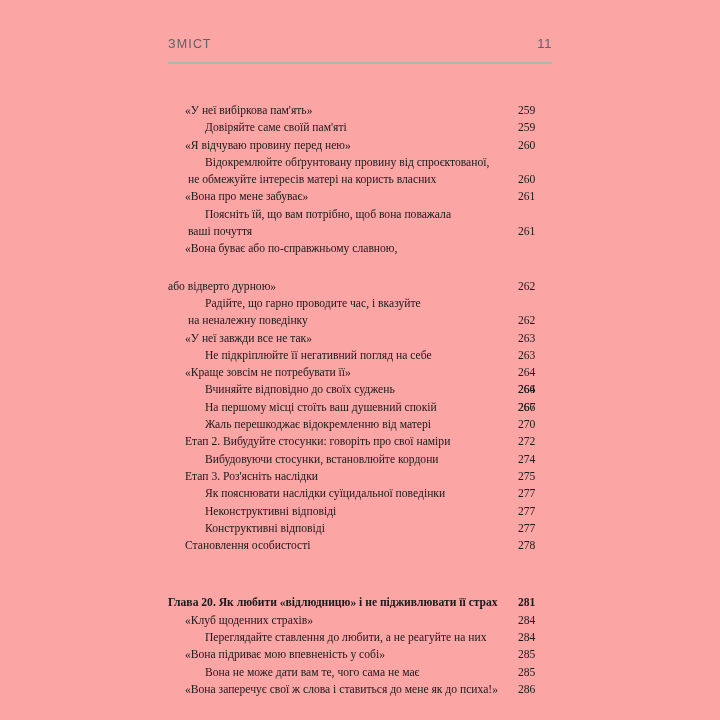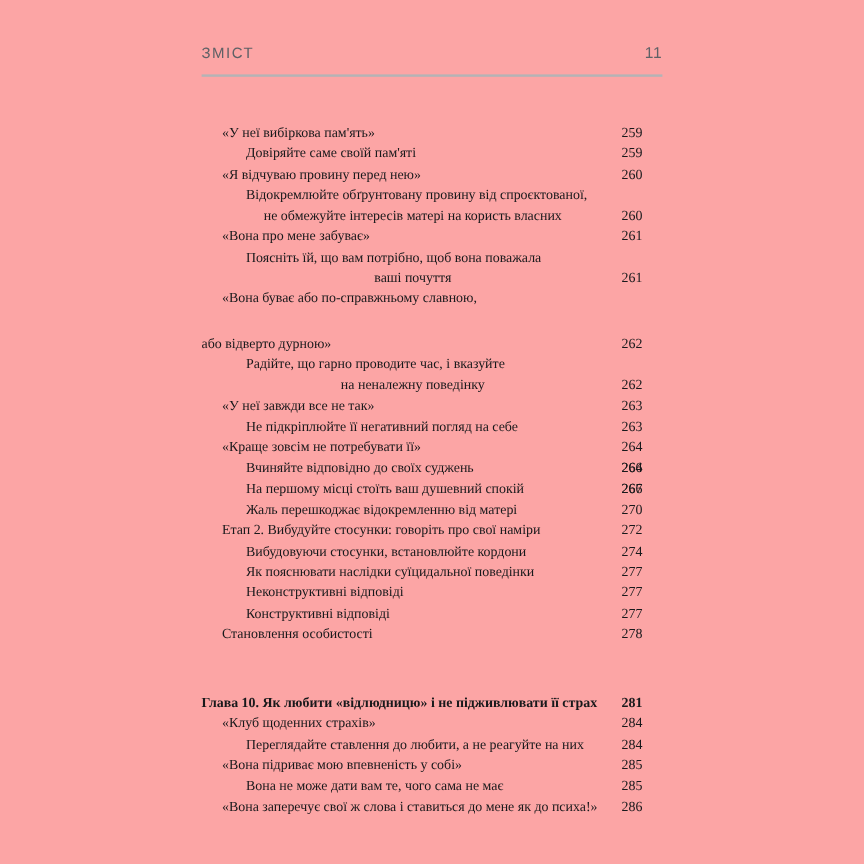--- a/index.html
+++ b/index.html
@@ -85,21 +85,21 @@
   
   .toc-text .cont {
     display: block;
   }
 
   
   .lvl-1 { padding-left: 17px; }
   .lvl-1 .cont { margin-left: -17px; margin-top: 20px; }
 
   .lvl-2 { padding-left: 37px; }
-  .lvl-2 .cont { margin-left: -17px; text-align: center; }
+  .lvl-2 .cont { margin-left: -17px; }
 
   .lvl-0 { padding-left: 0px; }
 
   
   .chapter {
     font-weight: bold;
   }
   .chapter .toc-folio { font-weight: bold; }
 
   
@@ -181,38 +181,42 @@
         <span class="toc-folio">270</span>
       </div>
       <div class="toc-entry lvl-1">
         <span class="toc-text">Етап 2. Вибудуйте стосунки: говоріть про свої наміри</span>
         <span class="toc-folio">272</span>
       </div>
       <div class="toc-entry lvl-2">
         <span class="toc-text">Вибудовуючи стосунки, встановлюйте кордони</span>
         <span class="toc-folio">274</span>
       </div>
+      <div class="toc-entry lvl-1">
+        <span class="toc-text">Етап 3. Роз'ясніть наслідки</span>
+        <span class="toc-folio">275</span>
+      </div>
       <div class="toc-entry lvl-2">
         <span class="toc-text">Як пояснювати наслідки суїцидальної поведінки</span>
         <span class="toc-folio">277</span>
       </div>
       <div class="toc-entry lvl-2">
         <span class="toc-text">Неконструктивні відповіді</span>
         <span class="toc-folio">277</span>
       </div>
       <div class="toc-entry lvl-2">
         <span class="toc-text">Конструктивні відповіді</span>
         <span class="toc-folio">277</span>
       </div>
       <div class="toc-entry lvl-1">
         <span class="toc-text">Становлення особистості</span>
         <span class="toc-folio">278</span>
       </div>
       <div class="toc-entry lvl-0 chapter gap-before">
-        <span class="toc-text">Глава 10.  Як любити «відлюдницю» і не підживлювати її страх</span>
+        <span class="toc-text">Глава 20.  Як любити «відлюдницю» і не підживлювати її страх</span>
         <span class="toc-folio">281</span>
       </div>
       <div class="toc-entry lvl-1">
         <span class="toc-text">«Клуб щоденних страхів»</span>
         <span class="toc-folio">284</span>
       </div>
       <div class="toc-entry lvl-2">
         <span class="toc-text">Переглядайте ставлення до любити, а не реагуйте на них</span>
         <span class="toc-folio">284</span>
       </div>

